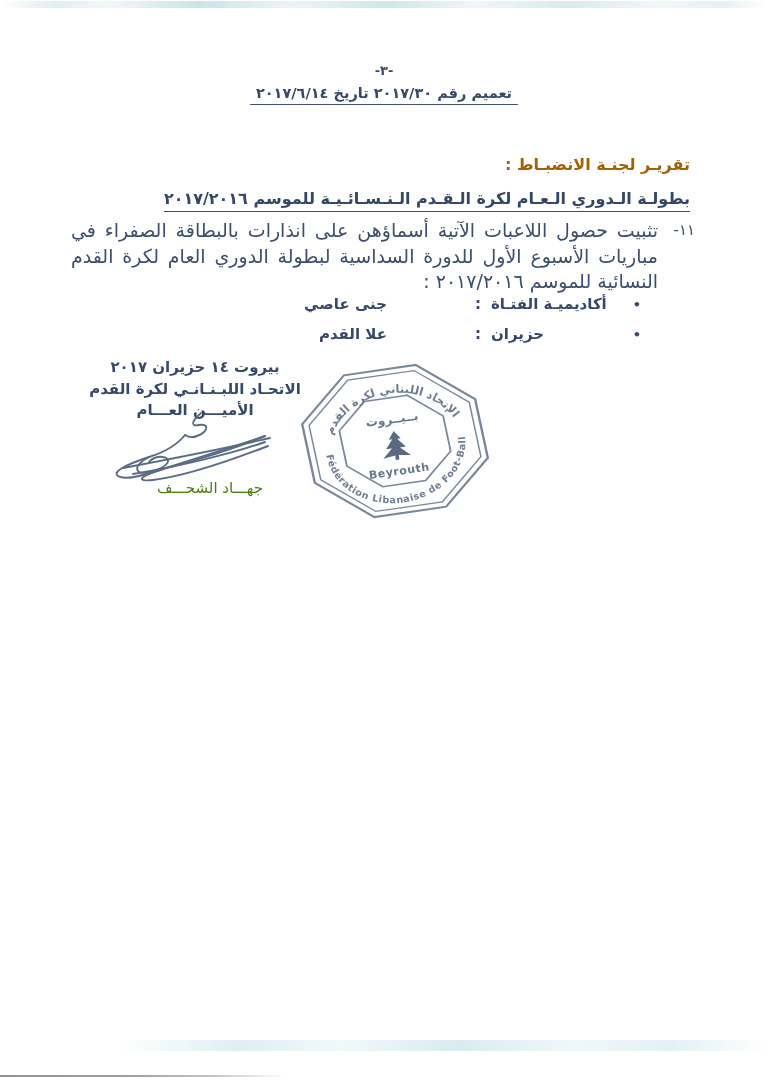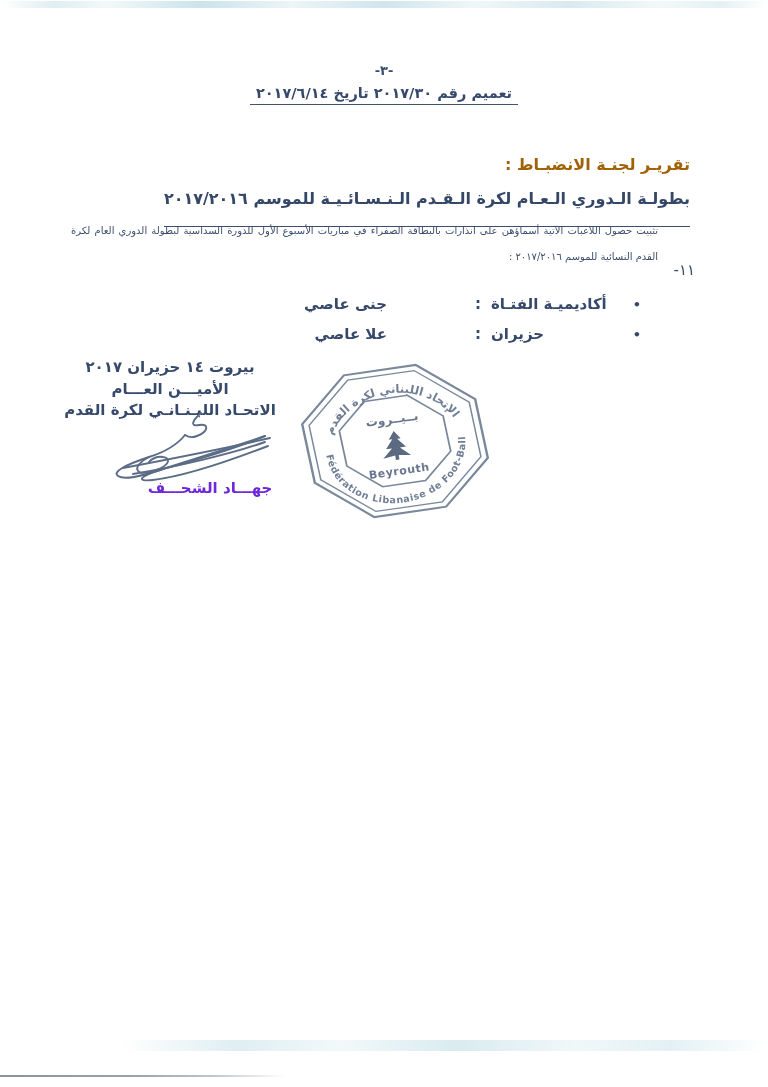--- a/index.html
+++ b/index.html
@@ -41,52 +41,52 @@
     display:inline-block;font-size:14.5px;font-weight:700;color:#36496b;
     border-bottom:1.6px solid #41536f;padding:0 6px 3px 6px;
   }
   .report-title{
     position:absolute;top:155px;right:78px;direction:rtl;
     font-size:16px;font-weight:700;color:#a16207;white-space:nowrap;
   }
   .championship-heading{
     position:absolute;top:189px;right:78px;direction:rtl;white-space:nowrap;
     font-size:16px;font-weight:700;color:#344767;
-    border-bottom:1.8px solid #3c4e6d;padding-bottom:18px;
+    border-bottom:1.8px solid #3c4e6d;padding-bottom:3px;
   }
   
   .item{
     position:absolute;top:218px;right:73px;width:624px;direction:rtl;
     display:flex;align-items:flex-start;
   }
   .item-number{
-    flex:0 0 37px;font-size:15px;color:#3c4e6d;line-height:25.5px;white-space:nowrap;margin-top:40px;
+    flex:0 0 37px;font-size:15px;color:#3c4e6d;line-height:25.5px;white-space:nowrap;
   }
   .item-text{
-    flex:1;font-size:10px;color:#3c4e6d;line-height:25.5px;
+    flex:1;font-size:19px;color:#3c4e6d;line-height:25.5px;
     text-align:justify;text-justify:inter-word;
   }
   
   .warnings{position:absolute;top:289px;right:127px;direction:rtl;}
   .warning-row{
     display:grid;grid-template-columns:18px 132px 26px 78px auto;
     align-items:center;height:30px;font-size:15px;font-weight:700;color:#36496b;
   }
   .bullet{font-size:13px;}
   .club{text-align:left;white-space:nowrap;}
   .colon{text-align:center;}
   .player{white-space:nowrap;margin-left:12px;}
   
   .sig-block{
-    position:absolute;top:357px;left:59px;width:222px;text-align:center;direction:rtl;
+    position:absolute;top:357px;left:84px;width:222px;text-align:center;direction:rtl;
     font-size:15px;font-weight:700;color:#36496b;line-height:21.5px;white-space:nowrap;
   }
   .signer-name{
     position:absolute;top:479px;left:140px;width:140px;text-align:center;direction:rtl;
-    font-size:15px;font-weight:700;color:#6d28d9;white-space:nowrap;
+    font-size:15px;font-weight:400;color:#4d7c0f;white-space:nowrap;
   }
   .sig-svg{position:absolute;top:409px;left:105px;}
   
   .stamp{position:absolute;top:360px;left:296px;opacity:.92;}
   .stamp text{font-family:"DejaVu Sans",sans-serif;}
 </style>
 </head>
 <body>
 
 <div class="page">
@@ -114,28 +114,28 @@
       <span class="club">أكاديميـة الفتـاة</span>
       <span class="colon">:</span>
       <span></span>
       <span class="player">جنى عاصي</span>
     </div>
     <div class="warning-row">
       <span class="bullet">•</span>
       <span class="club">حزيران</span>
       <span class="colon">:</span>
       <span></span>
-      <span class="player">علا عاصي</span>
+      <span class="player">علا القدم</span>
     </div>
   </div>
 
   <div class="sig-block">
     <div>بيروت ١٤ حزيران ٢٠١٧</div>
+    <div>الاتحـاد اللبـنـانـي لكرة القدم</div>
     <div>الأميـــن العـــام</div>
-    <div>الاتحـاد اللبـنـانـي لكرة القدم</div>
   </div>
 
   <svg class="sig-svg" width="180" height="78" viewBox="0 0 180 78">
     <g fill="none" stroke="#5d6c86" stroke-width="1.9" stroke-linecap="round">
       <path d="M96 4 C88 11 84 18 94 16 C105 14 103 23 92 27 C87 29 83 28 80 26"></path>
       <path d="M80 26 C72 36 60 43 44 48 C20 56 7 63 13 67 C19 71 38 67 58 60 C95 48 132 37 160 27"></path>
       <path d="M160 27 C122 43 80 54 55 61 C35 67 30 73 48 71 C82 67 132 49 163 37"></path>
       <path d="M18 59 C60 51 122 39 165 29"></path>
       <path d="M28 65 C70 58 127 45 160 33"></path>
       <path d="M44 48 C36 52 30 58 33 62 C36 66 48 63 56 59 C64 55 66 49 58 48 C52 47 46 50 44 53"></path>

